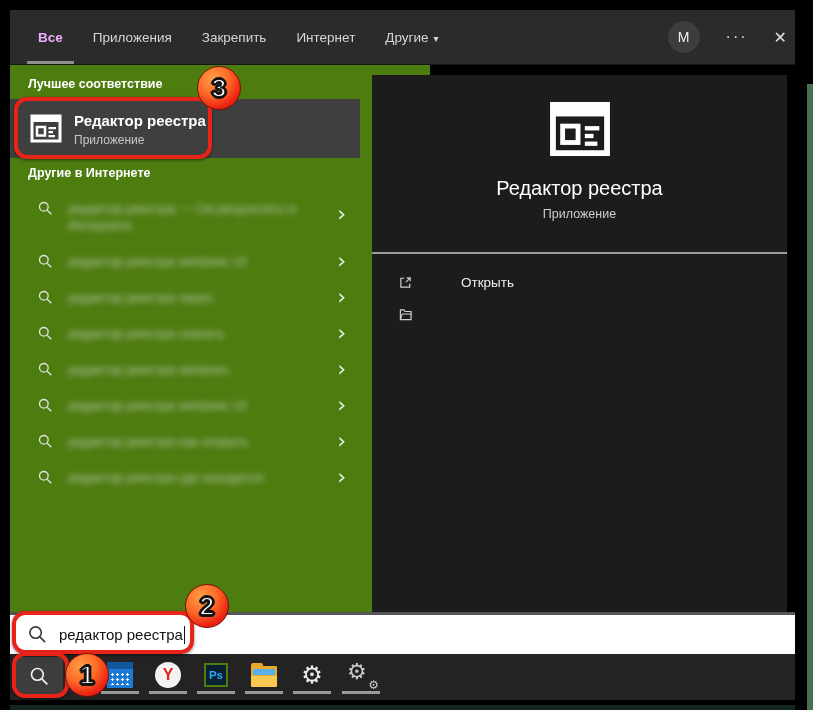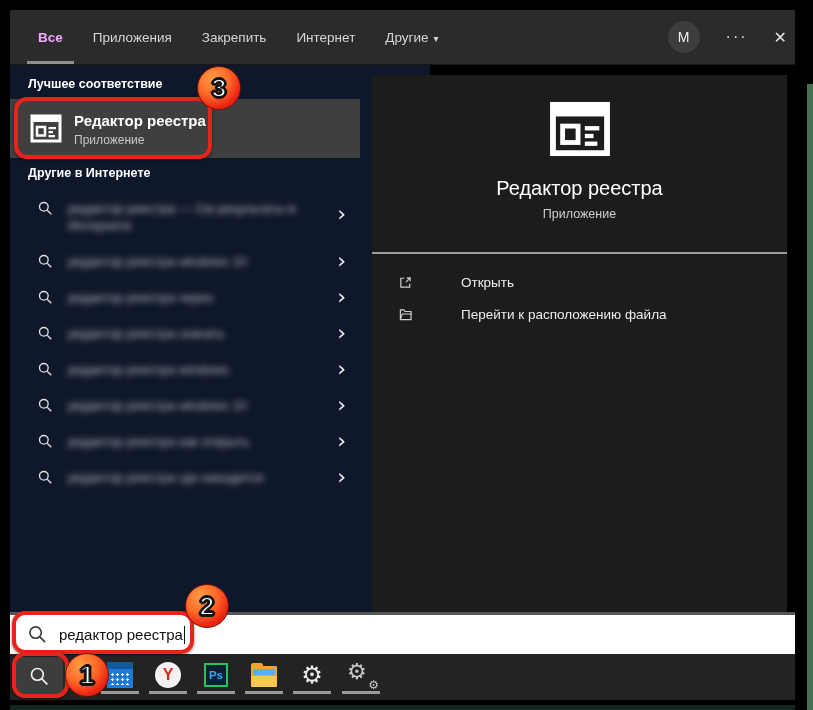--- a/index.html
+++ b/index.html
@@ -16,21 +16,21 @@
   .tab{font-size:13.5px;color:#d6d6d6;cursor:default;white-space:nowrap;}
   .tab.active{color:#f0abfc;font-weight:bold;}
   .tab .dd{font-size:10px;margin-left:5px;color:#d6d6d6;}
   .tab-indicator{position:absolute;left:17px;bottom:0;width:47px;height:3px;background:#8f8f8f;}
   .hdr-right{position:absolute;right:8px;top:0;height:100%;display:flex;align-items:center;gap:26px;}
   .avatar{width:32px;height:32px;border-radius:50%;background:#3d3d3d;color:#eee;font-size:14px;display:flex;align-items:center;justify-content:center;}
   .more-dots{color:#dcdcdc;font-size:16px;letter-spacing:2px;}
   .close-x{color:#e2e2e2;font-size:16px;}
 
   
-  .left-panel{position:absolute;left:10px;top:65px;width:420px;height:547px;background:#0f172a;}
+  .left-panel{position:absolute;left:10px;top:65px;width:420px;height:547px;background:#4d7c0f;}
   .section-h{position:absolute;left:18px;color:#fff;font-size:12.5px;font-weight:bold;}
   .best-h{top:12px;}
   .web-h{top:101px;}
   .best-item{position:absolute;left:0;top:34px;width:350px;height:59px;background:#3f3f3f;display:flex;align-items:center;}
   .best-item .reg-ic{margin:0 12px 0 20px;flex:0 0 auto;}
   .bm-title{color:#fff;font-size:15px;font-weight:bold;line-height:19px;}
   .bm-sub{color:#c7c7c7;font-size:12px;margin-top:3px;}
 
   .suggestions{position:absolute;left:0;top:128px;width:350px;}
   .sug-row{position:relative;display:flex;align-items:center;min-height:36px;padding:0 14px 0 28px;}
@@ -61,21 +61,21 @@
   
   .taskbar{position:absolute;left:10px;top:654px;width:785px;height:46px;background:#232323;}
   .tb-search{position:absolute;left:6px;top:3px;width:47px;height:38px;background:#3d3d3d;display:flex;align-items:center;justify-content:center;}
   .tb-ics{position:absolute;left:97px;top:0;height:42px;display:flex;align-items:center;gap:22px;}
   .tb-cell{width:26px;height:26px;display:flex;align-items:center;justify-content:center;position:relative;}
   .cal{width:26px;height:26px;background:#1e7ad4;position:relative;}
   .cal:before{content:"";position:absolute;left:0;top:0;width:100%;height:7px;background:#11599c;}
   .cal .dots{position:absolute;left:3px;top:10px;right:3px;bottom:3px;
     background:radial-gradient(circle,#fff 1.1px,transparent 1.4px);background-size:5px 5px;}
   .ya{width:26px;height:26px;border-radius:50%;background:#f3f3f3;color:#d8271f;font-weight:bold;font-size:16px;display:flex;align-items:center;justify-content:center;}
-  .ps{width:24px;height:24px;background:#0b2033;border:2px solid #22c55e;color:#31a8ff;font-weight:bold;font-size:11.5px;display:flex;align-items:center;justify-content:center;}
+  .ps{width:24px;height:24px;background:#0b2033;border:2px solid #4d7c0f;color:#31a8ff;font-weight:bold;font-size:11.5px;display:flex;align-items:center;justify-content:center;}
   .folder{width:26px;height:21px;position:relative;margin-top:3px;}
   .folder .back{position:absolute;left:0;top:-3px;width:12px;height:5px;background:#e8a92c;border-radius:2px 2px 0 0;}
   .folder .body{position:absolute;left:0;top:0;width:100%;height:100%;background:#e8a92c;border-radius:1px;}
   .folder .inner{position:absolute;left:2px;top:3px;width:22px;height:6px;background:#57b0ea;}
   .folder .front{position:absolute;left:0;bottom:0;width:100%;height:11px;background:#fbc951;border-radius:0 0 2px 2px;}
   .gear1{color:#e9e9e9;font-size:24px;line-height:24px;font-family:"DejaVu Sans",sans-serif;}
   .gears{position:relative;width:30px;height:28px;color:#c9c9c9;font-family:"DejaVu Sans",sans-serif;}
   .gears .g-big{position:absolute;left:0;top:-2px;font-size:22px;}
   .gears .g-sm{position:absolute;right:-2px;bottom:-3px;font-size:12px;}
   .tb-ind{position:absolute;top:37px;height:3px;width:38px;background:#9a9a9a;}
@@ -246,21 +246,20 @@
         </span>
         <span class="a-lbl">Открыть</span>
       </div>
       <div class="action">
         <span class="a-ic">
           <svg width="17" height="17" viewBox="0 0 20 20">
               <path d="M4 16 V4.5 h4 l1.5 2 H16.5 V16 z" fill="none" stroke="#cfcfcf" stroke-width="1.4"></path>
               <path d="M4 16 l2.2-6.5 h11.5" fill="none" stroke="#cfcfcf" stroke-width="1.2"></path>
             </svg>
         </span>
-        <span class="a-lbl">Перейти к расположению файла</span>
       </div>
     </div>
   </div>
 
   <div class="win-sep"></div>
   <div class="searchbar">
     <span class="sb-ic">
       <svg width="19" height="19" viewBox="0 0 20 20">
           <circle cx="8" cy="8" r="6" fill="none" stroke="#3a3a3a" stroke-width="1.7"></circle>
           <line x1="12.5" y1="12.5" x2="18" y2="18" stroke="#3a3a3a" stroke-width="1.7"></line>

